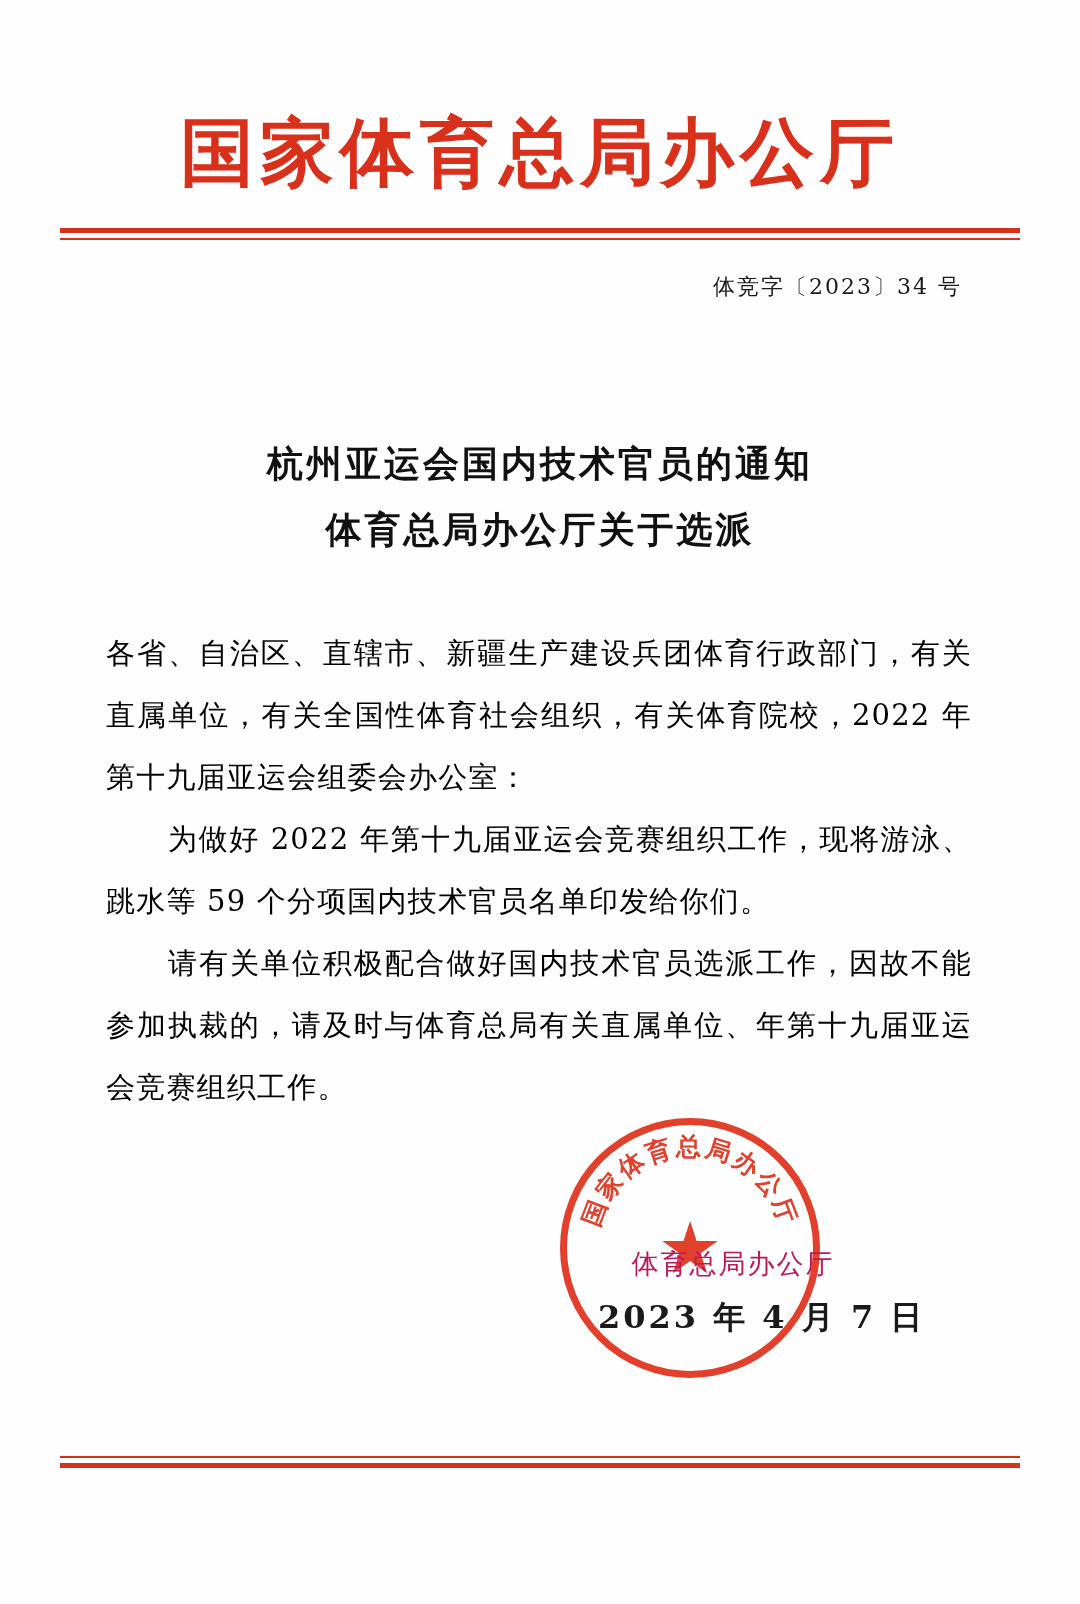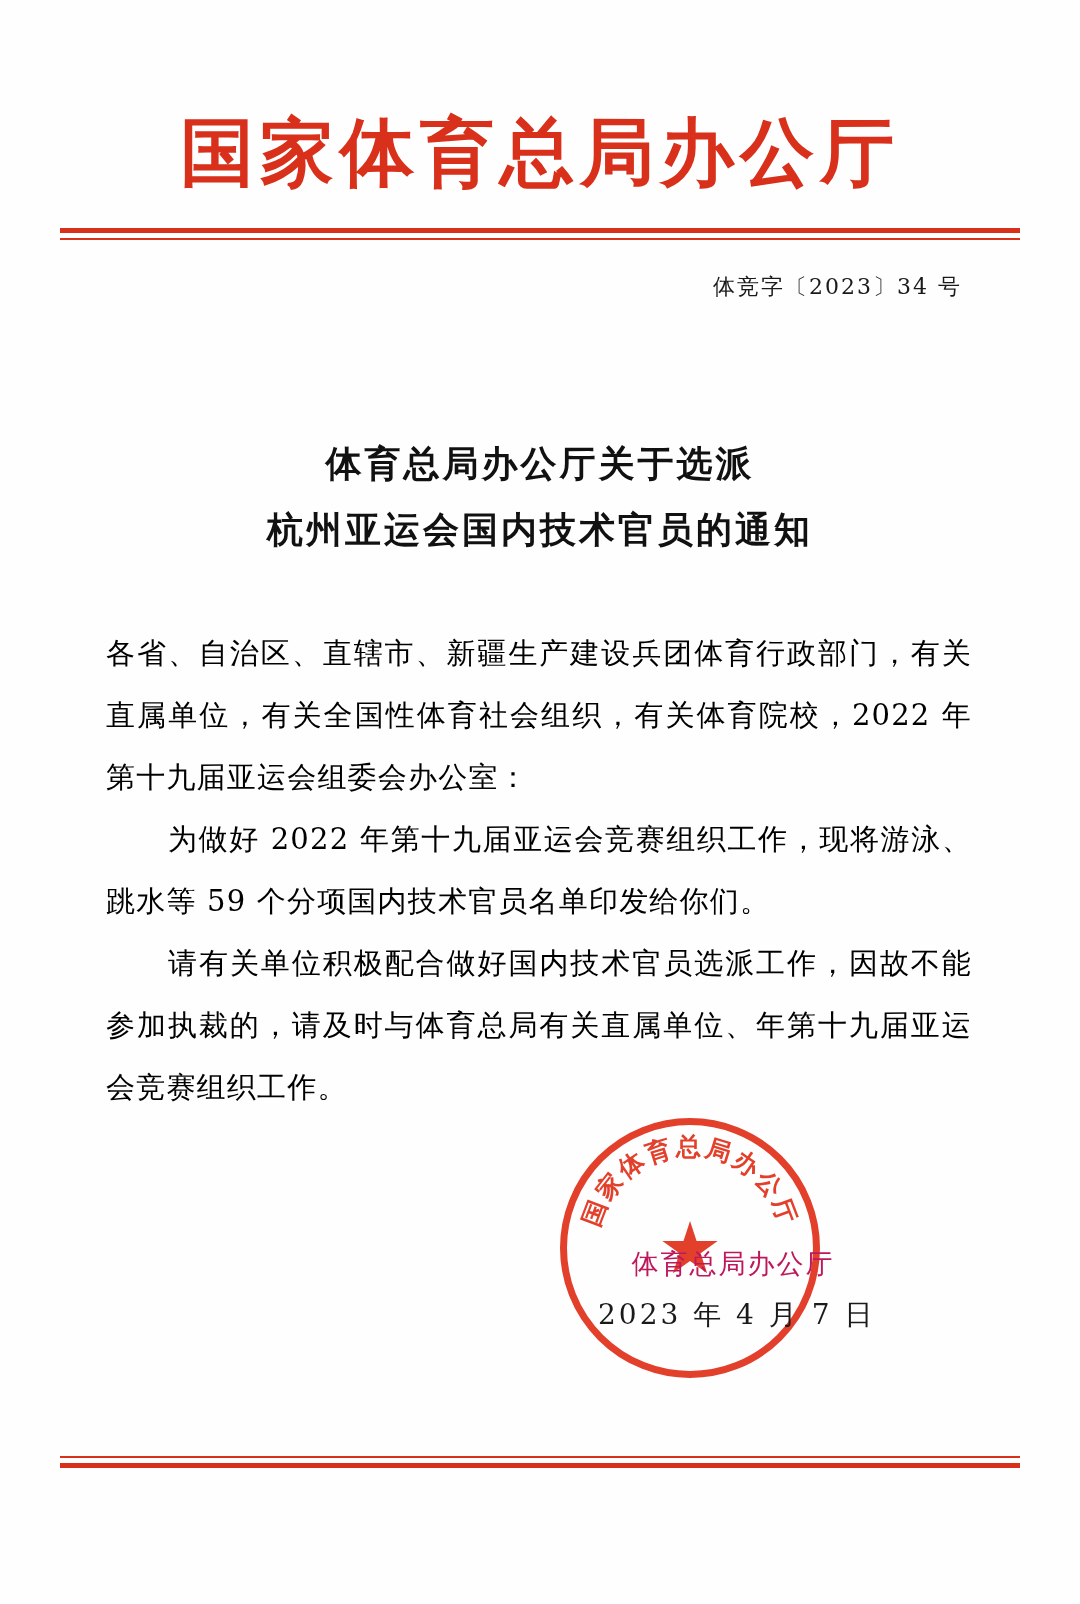--- a/index.html
+++ b/index.html
@@ -157,24 +157,25 @@
     letter-spacing: 2px;
     color: #be185d;
     white-space: nowrap;
   }
   .sign-date {
     position: absolute;
     top: 178px;
     left: 38px;
     width: 270px;
     text-align: left;
-    font-size: 28px;
+    font-size: 32px;
     letter-spacing: 3px;
     color: #1a1a1a;
     white-space: nowrap;
+    font-weight: bold;
   }
 
   
   .rule-group-bottom {
     position: absolute;
     left: 60px;
     right: 60px;
     bottom: 136px;
   }
   .rule-group-bottom .rule-thin {
@@ -192,22 +193,22 @@
   </div>
 
   <div class="rule-group-top">
     <div class="rule-thick"></div>
     <div class="rule-thin"></div>
   </div>
 
   <div class="doc-number">体竞字〔2023〕34 号</div>
 
   <div class="doc-title">
+    <div>杭州亚运会国内技术官员的通知</div>
     <div>体育总局办公厅关于选派</div>
-    <div>杭州亚运会国内技术官员的通知</div>
   </div>
 
   <div class="body-text">
     <p>各省、自治区、直辖市、新疆生产建设兵团体育行政部门，有关直属单位，有关全国性体育社会组织，有关体育院校，2022 年第十九届亚运会组委会办公室：</p>
     <p class="indent">为做好 2022 年第十九届亚运会竞赛组织工作，现将游泳、跳水等 59 个分项国内技术官员名单印发给你们。</p>
     <p class="indent">请有关单位积极配合做好国内技术官员选派工作，因故不能参加执裁的，请及时与体育总局有关直属单位、年第十九届亚运会竞赛组织工作。</p>
   </div>
 
   <div class="seal-area">
     <div class="seal">

